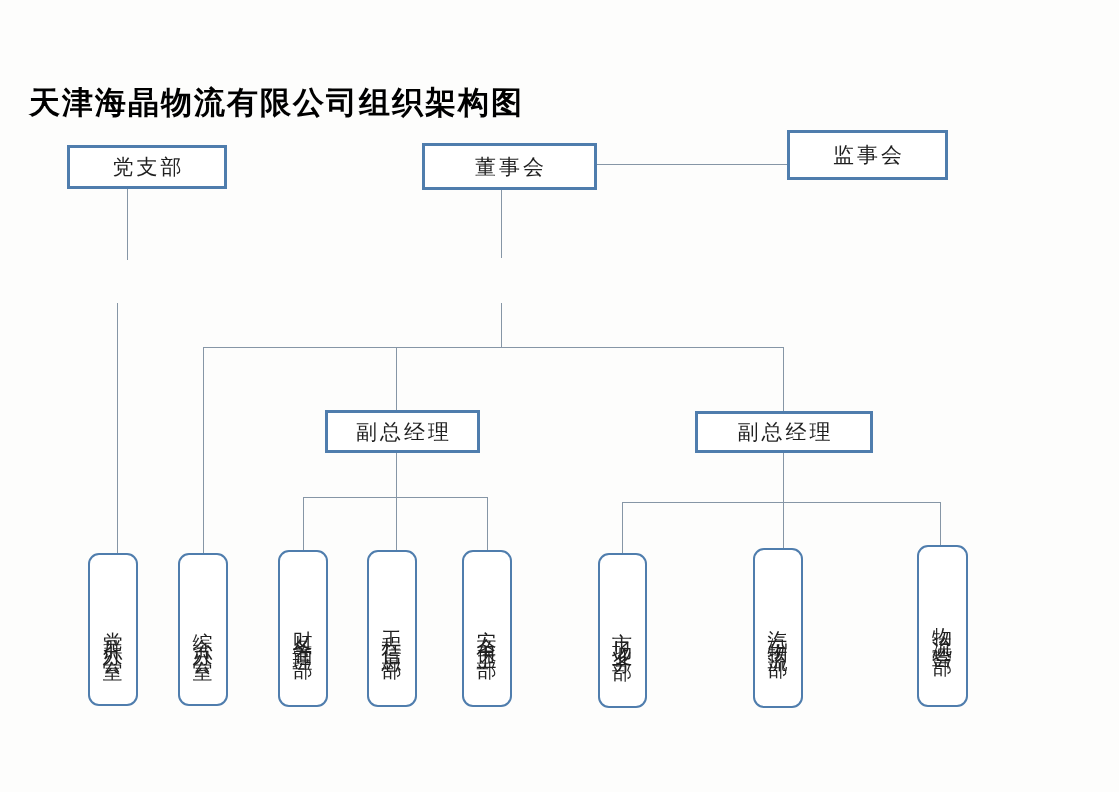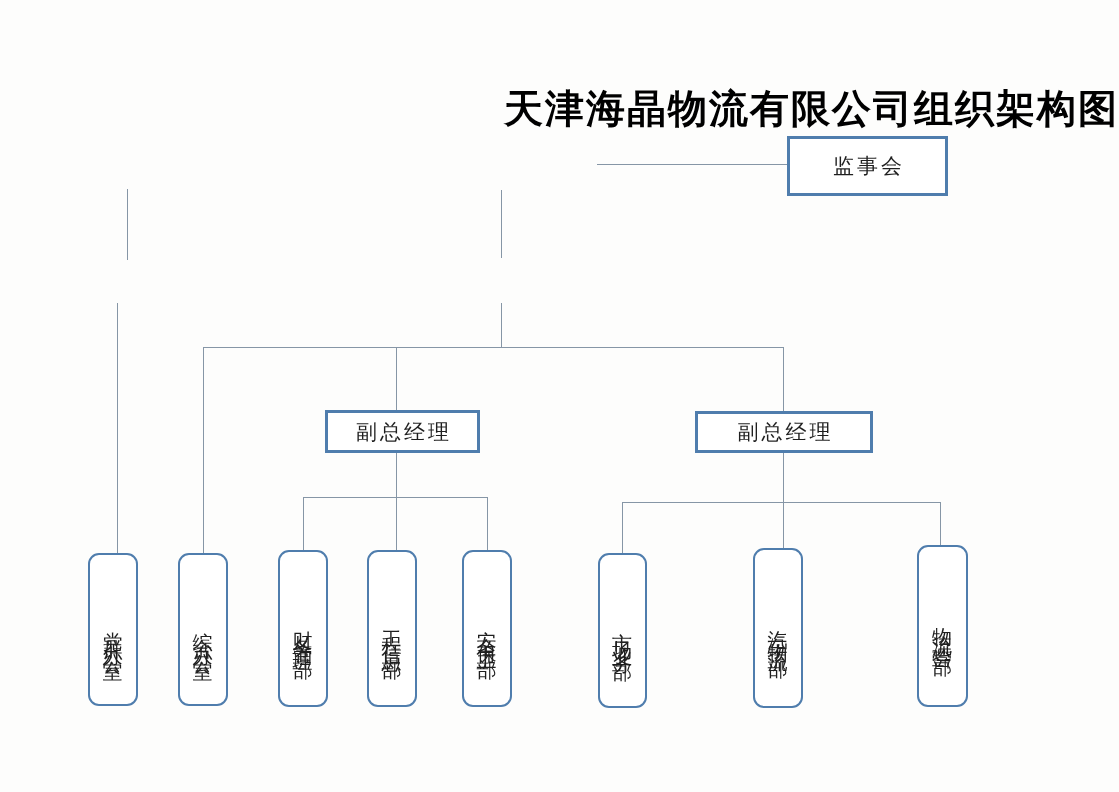--- a/index.html
+++ b/index.html
@@ -14,25 +14,26 @@
     width: 1119px;
     height: 792px;
     background: var(--background, #fdfdfc);
     overflow: hidden;
   }
   .title {
     position: absolute;
     left: 0;
     right: 0;
     top: 82px;
-    text-align: right;
-    font-size: 39px;
+    text-align: left;
+    font-size: 31px;
     font-weight: bold;
     letter-spacing: 2px;
     color: #000;
+    padding-left: 29px;
   }
   .hbox {
     position: absolute;
     box-sizing: border-box;
     border: 3px solid var(--box-border, #4f7dad);
     background: #ffffff;
     display: flex;
     align-items: center;
     justify-content: center;
     z-index: 2;
@@ -90,21 +91,27 @@
   <div class="conn h" style="left:303px;top:497px;width:184px"></div>
   <div class="conn v" style="left:303px;top:497px;height:53px"></div>
   <div class="conn v" style="left:396px;top:497px;height:53px"></div>
   <div class="conn v" style="left:487px;top:497px;height:53px"></div>
   <div class="conn v" style="left:783px;top:453px;height:50px"></div>
   <div class="conn h" style="left:622px;top:502px;width:318px"></div>
   <div class="conn v" style="left:622px;top:502px;height:51px"></div>
   <div class="conn v" style="left:783px;top:502px;height:46px"></div>
   <div class="conn v" style="left:940px;top:502px;height:43px"></div>
 
-  <div class="hbox" style="left:787px;top:136px;width:161px;height:60px">
+  <div class="hbox" style="left:67px;top:145px;width:160px;height:44px">
+    <span class="label">党支部</span>
+  </div>
+  <div class="hbox" style="left:422px;top:143px;width:175px;height:47px">
+    <span class="label">董事会</span>
+  </div>
+  <div class="hbox" style="left:787px;top:130px;width:161px;height:50px">
     <span class="label">监事会</span>
   </div>
 
 
   <div class="hbox" style="left:325px;top:410px;width:155px;height:43px">
     <span class="label">副总经理</span>
   </div>
   <div class="hbox" style="left:695px;top:411px;width:178px;height:42px">
     <span class="label">副总经理</span>
   </div>

